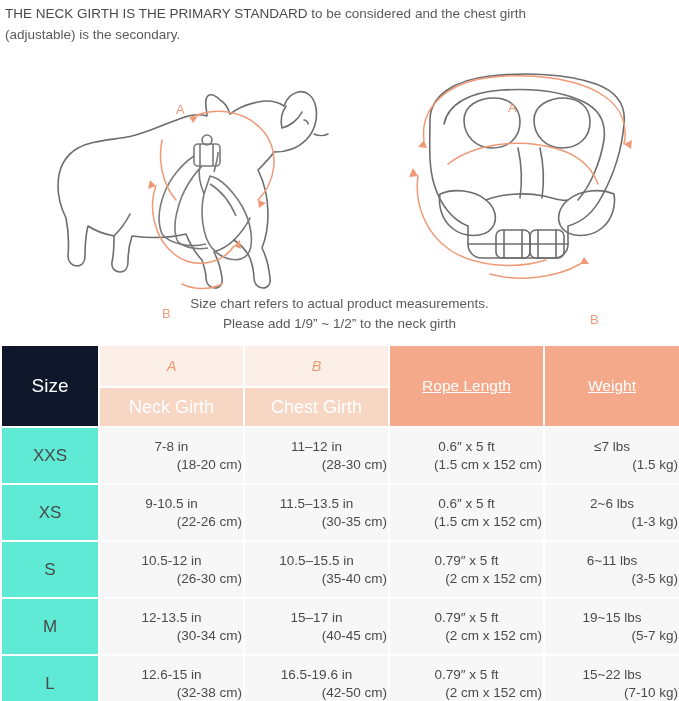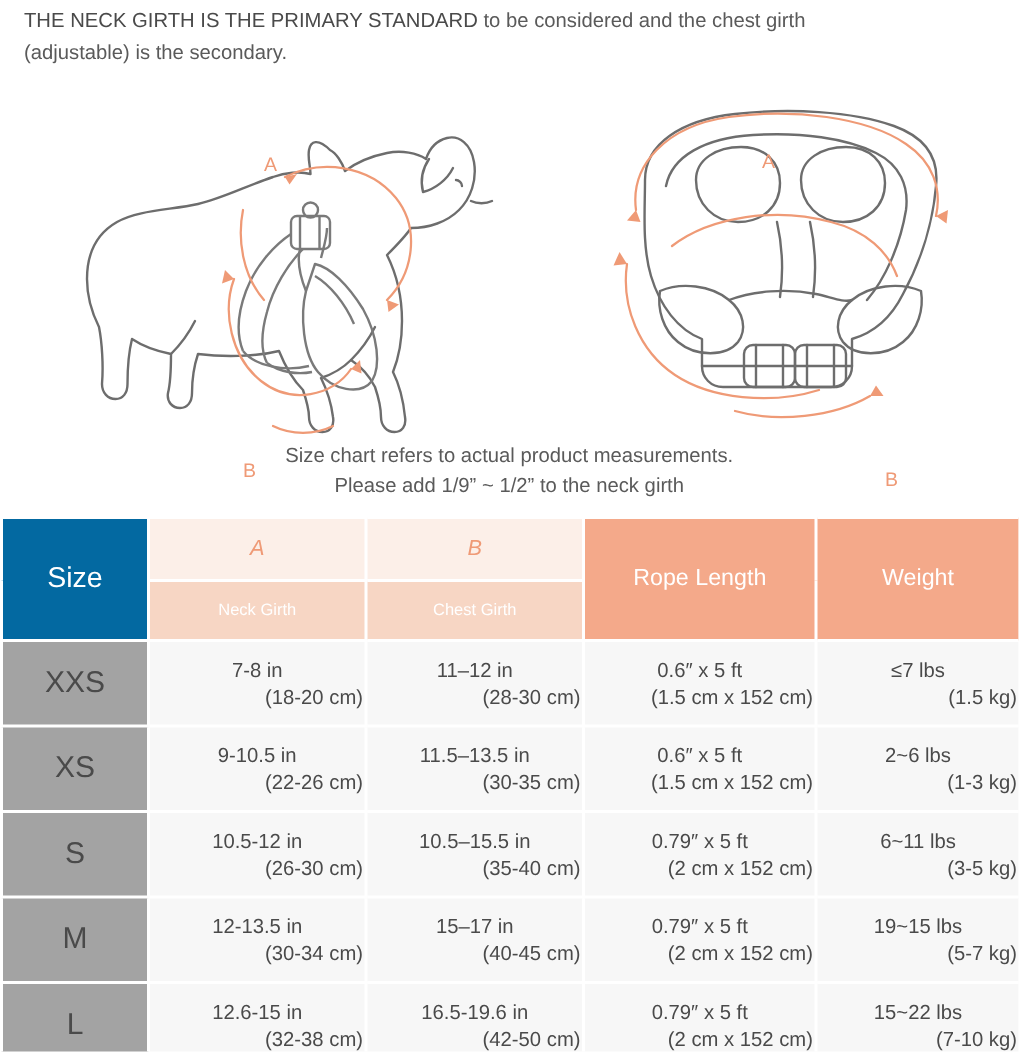--- a/index.html
+++ b/index.html
@@ -15,21 +15,21 @@
     overflow: hidden;
   }
   .page {
     position: relative;
     width: 679px;
     height: 701px;
   }
 
   
   .intro {
-    padding: 4px 14px 0 16px;
+    padding: 4px 14px 0 5px;
     font-size: 13.5px;
     line-height: 1.55;
     color: #5a5a5a;
   }
   .intro .emph {
     color: #4a4a4a;
   }
 
   
   .illustrations {
@@ -70,48 +70,49 @@
   table.size-chart td,
   table.size-chart th {
     text-align: center;
     vertical-align: middle;
     border: 2px solid #ffffff;
     font-weight: normal;
   }
 
   
   .hdr-size {
-    background: #0369a1;
+    background: #0f172a;
     color: #ffffff;
     font-size: 19px;
     width: 98px;
   }
   .hdr-rope, .hdr-weight {
     background: #f4a98a;
     color: #ffffff;
     font-size: 15.5px;
+    text-decoration: underline;
   }
   .hdr-letter {
     background: #fcefe8;
     color: #ef9a76;
     font-size: 14.5px;
     height: 38px;
     font-style: italic;
   }
   .hdr-sub {
     background: #f7d6c4;
     color: #ffffff;
-    font-size: 11px;
+    font-size: 18px;
     height: 36px;
   }
 
   
   td.size-cell {
-    background: #a3a3a3;
-    font-size: 20px;
+    background: #5eead4;
+    font-size: 17px;
     color: #4a4a4a;
     height: 53px;
   }
   td.data-cell {
     background: #f7f7f7;
     font-size: 13.5px;
     line-height: 1.35;
     color: #4a4a4a;
     height: 53px;
   }

